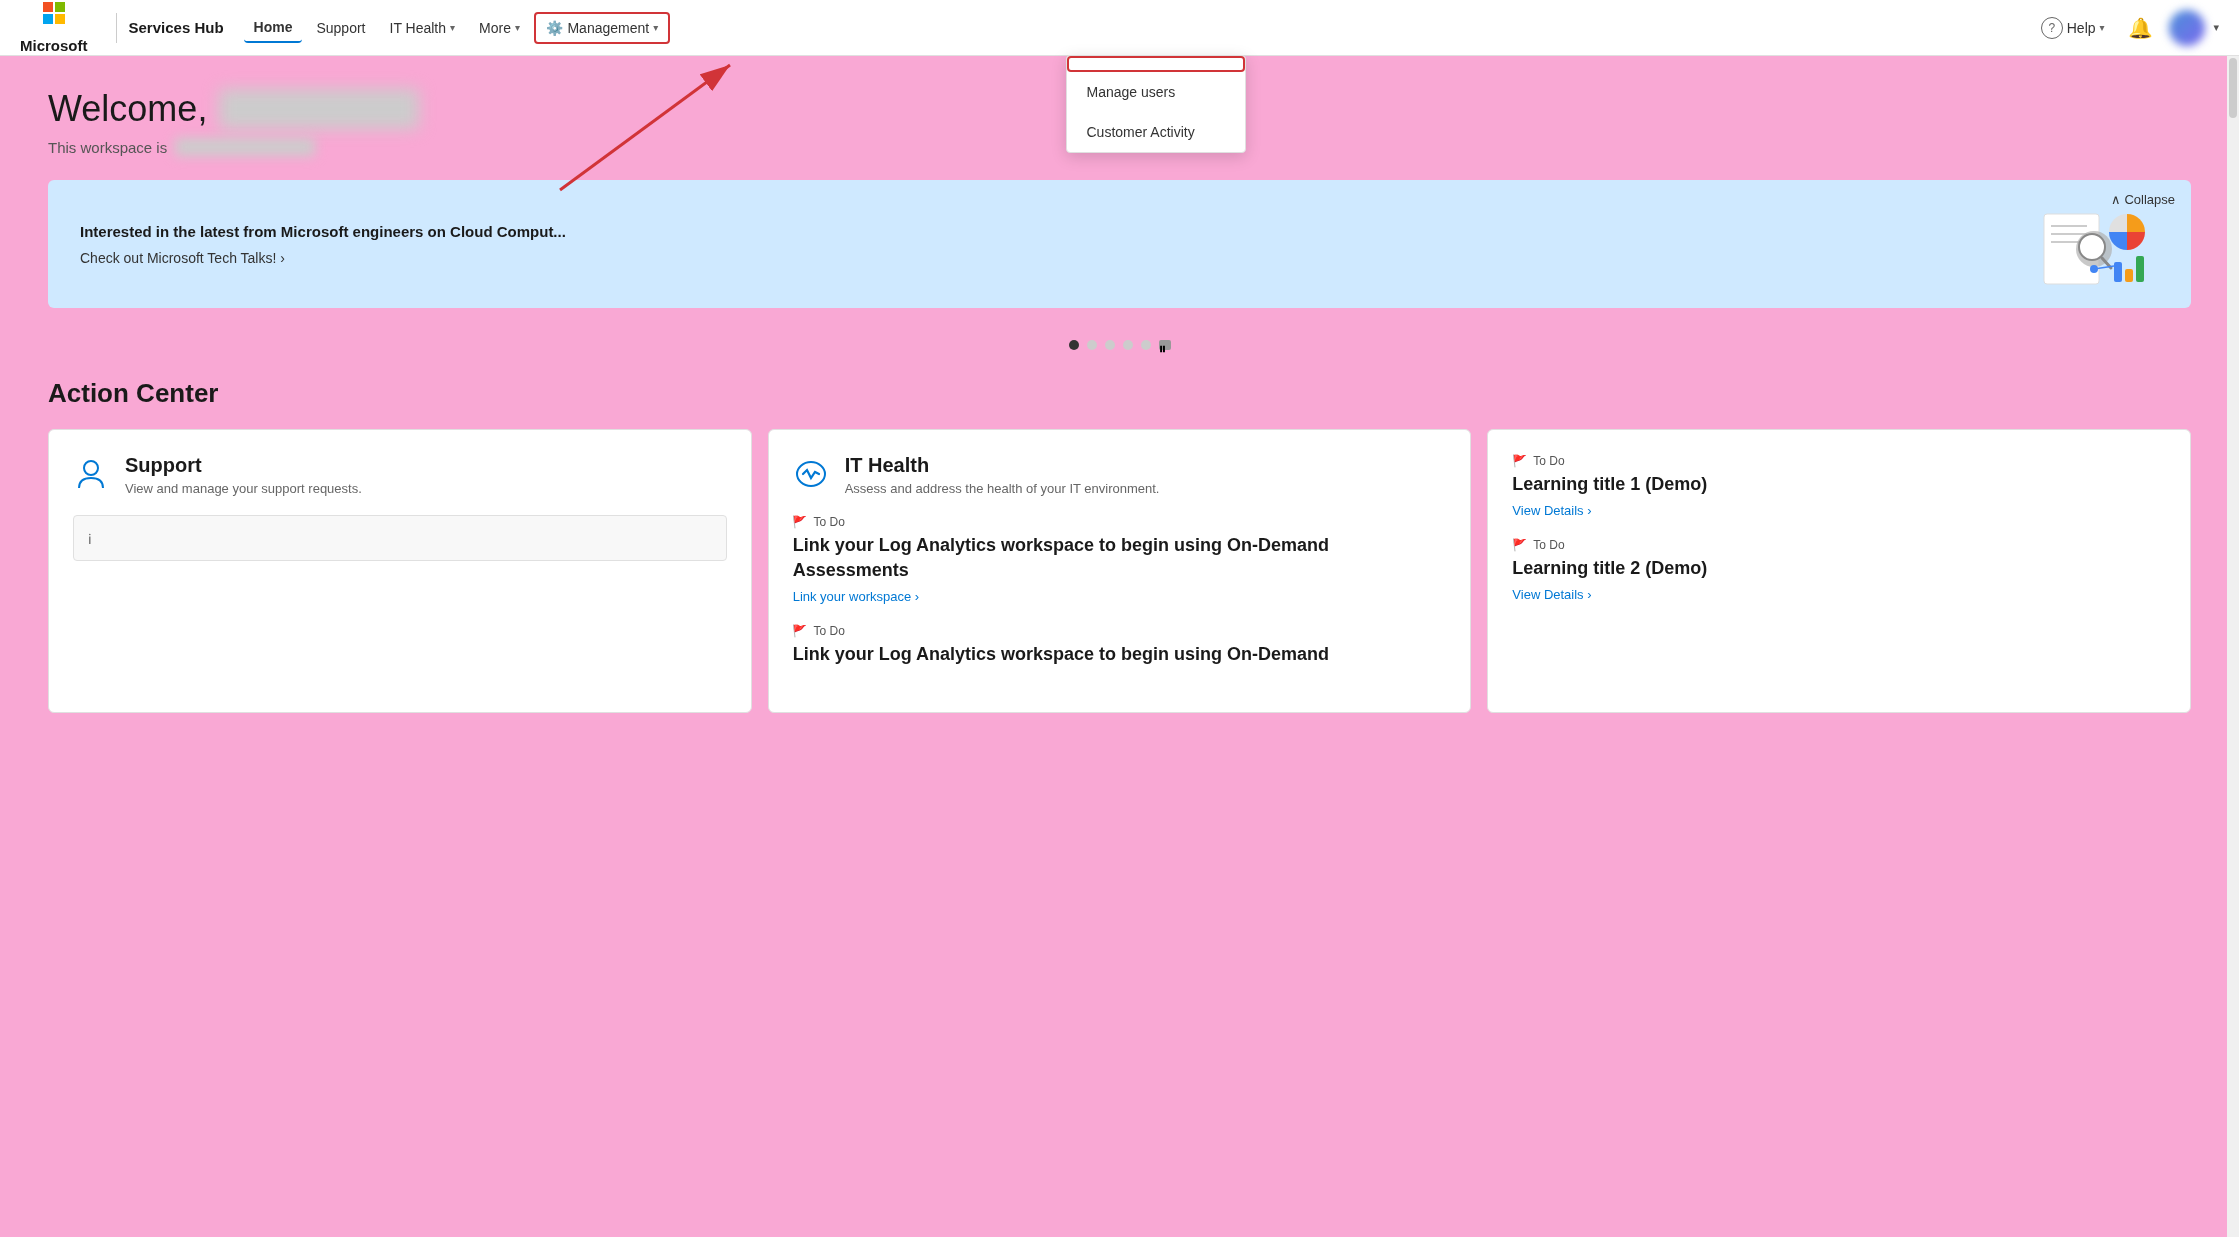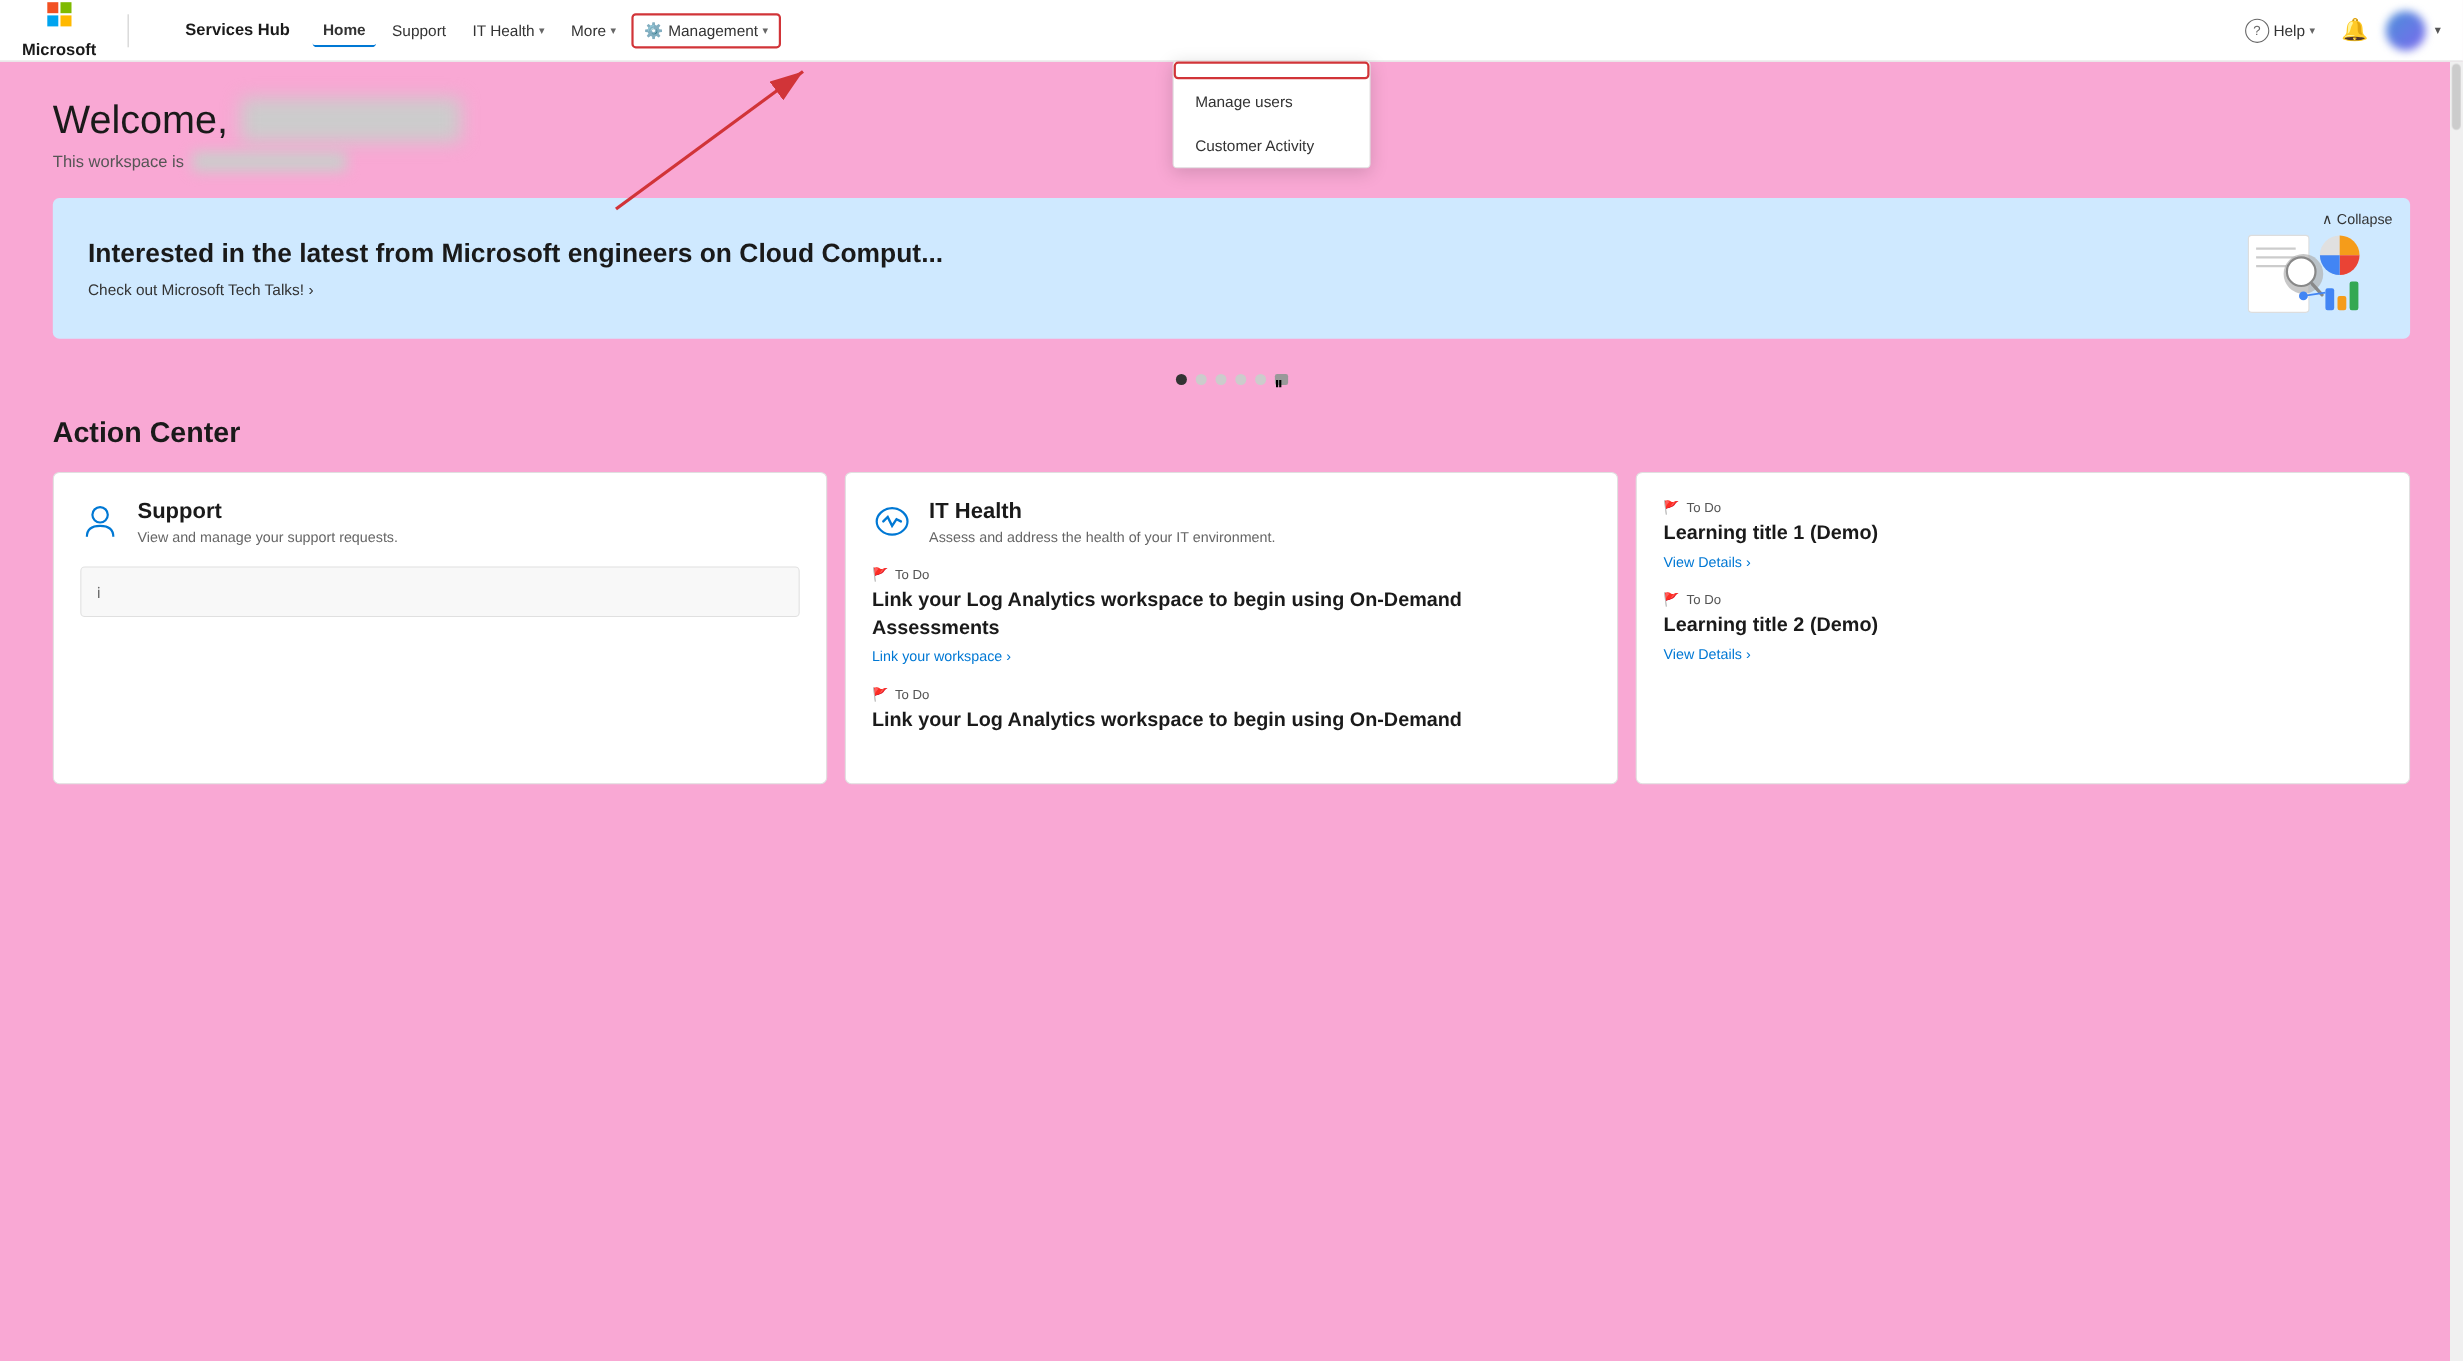--- a/index.html
+++ b/index.html
@@ -31,21 +31,21 @@
       height: 22px;
       gap: 2px;
     }
     .ms-grid span { display: block; }
     .ms-grid span:nth-child(1) { background: #f25022; }
     .ms-grid span:nth-child(2) { background: #7fba00; }
     .ms-grid span:nth-child(3) { background: #00a4ef; }
     .ms-grid span:nth-child(4) { background: #ffb900; }
     .ms-brand { font-size: 15px; font-weight: 600; color: #1a1a1a; }
     .topbar-divider { width: 1px; height: 30px; background: #ccc; margin: 0 12px; }
-    .services-hub-title { font-size: 15px; font-weight: 600; color: #1a1a1a; margin-right: 20px; margin-left: 40px; }
+    .services-hub-title { font-size: 15px; font-weight: 600; color: #1a1a1a; margin-right: 20px; }
 
     
     .nav-items { display: flex; align-items: center; gap: 4px; flex: 1; }
     .nav-item {
       display: flex; align-items: center; gap: 4px;
       padding: 6px 10px; border-radius: 4px;
       cursor: pointer; font-size: 14px; color: #333;
       text-decoration: none; position: relative;
     }
     .nav-item.active { font-weight: 600; border-bottom: 2px solid #0078d4; }
@@ -124,21 +124,21 @@
       background: #cfe9ff;
       border-radius: 6px;
       padding: 24px 32px;
       display: flex;
       align-items: center;
       justify-content: space-between;
       margin-bottom: 32px;
       position: relative;
     }
     .banner-left { flex: 1; }
-    .banner-title { font-size: 24px; font-weight: 700; color: #1a1a1a; margin-bottom: 10px; }
+    .banner-title { font-size: 15px; font-weight: 700; color: #1a1a1a; margin-bottom: 10px; }
     .banner-link { font-size: 14px; color: #333; cursor: pointer; display: flex; align-items: center; gap: 4px; }
     .banner-right { width: 120px; height: 80px; position: relative; }
     .banner-collapse {
       position: absolute; top: 12px; right: 16px;
       font-size: 13px; color: #333; cursor: pointer; display: flex; align-items: center; gap: 4px;
     }
 
     
     .carousel-dots { display: flex; justify-content: center; gap: 8px; margin-top: 12px; margin-bottom: 28px; }
     .dot { width: 10px; height: 10px; border-radius: 50%; background: #ccc; cursor: pointer; }

